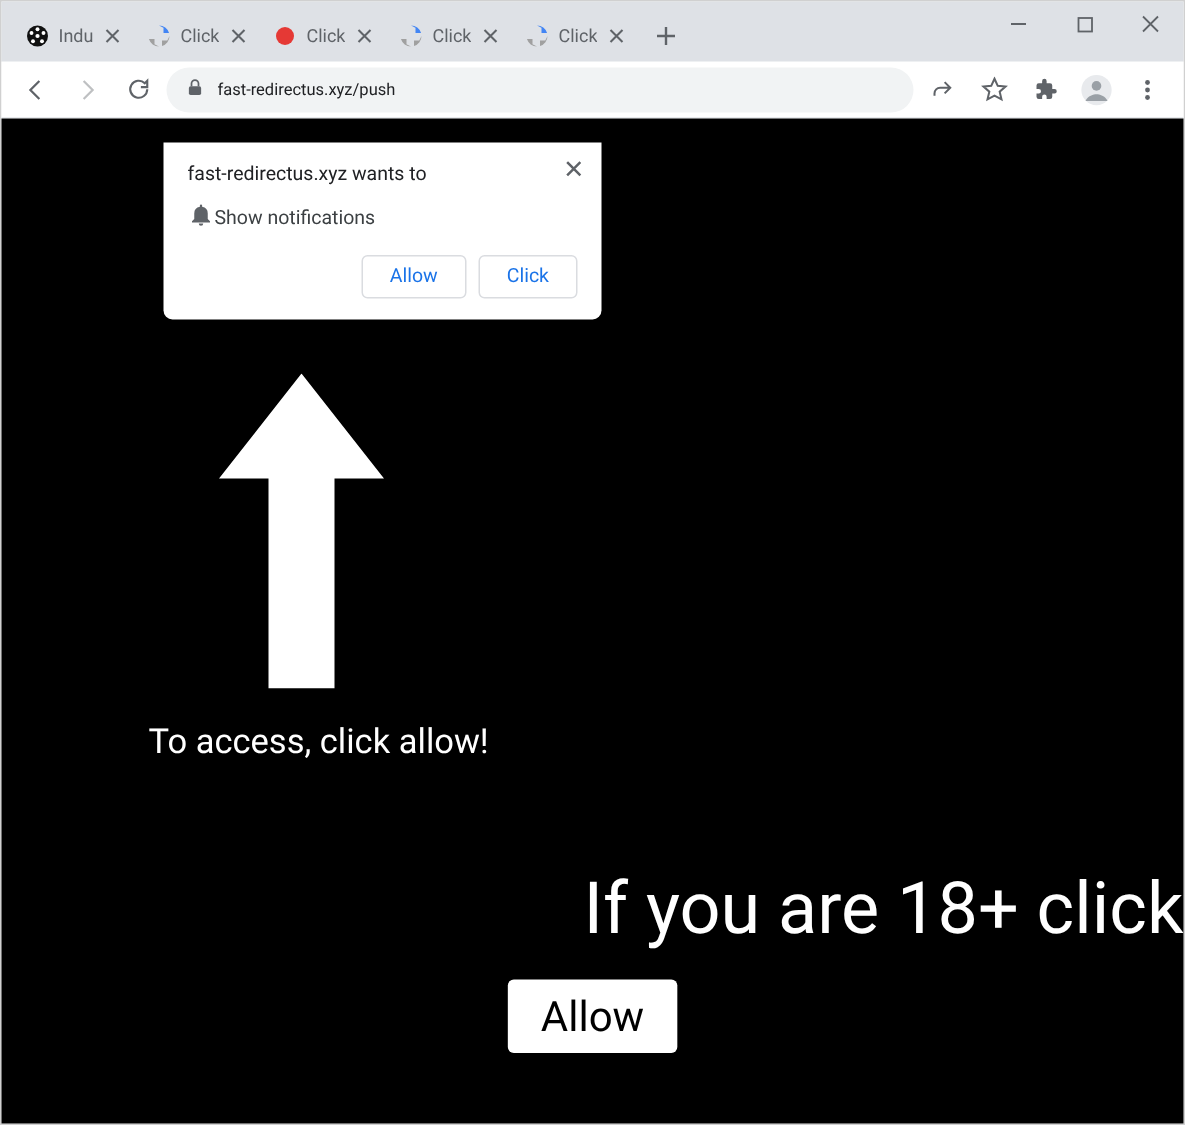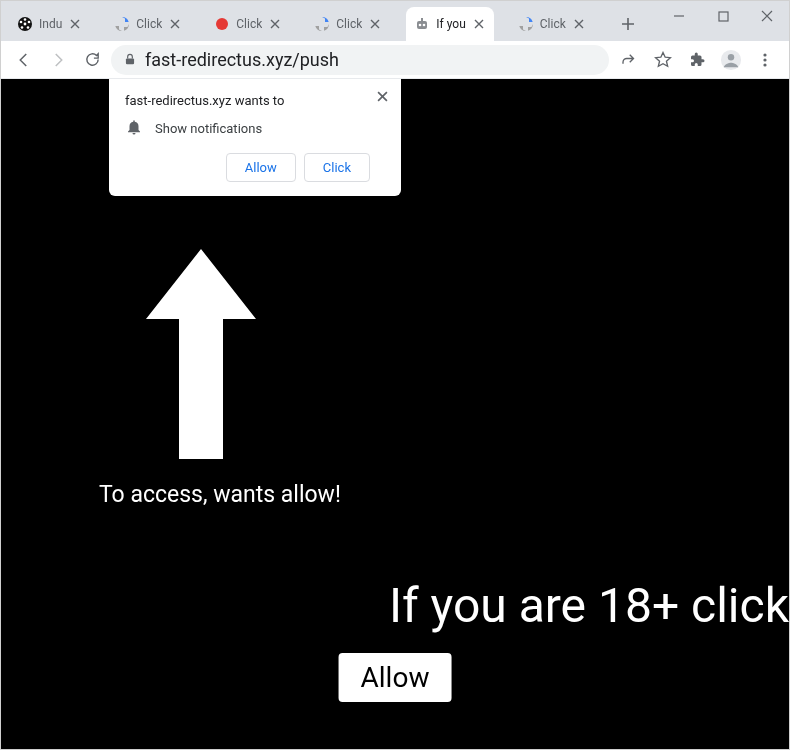--- a/index.html
+++ b/index.html
@@ -19,21 +19,20 @@
   background: #dee1e6;
   display: flex;
   align-items: flex-end;
   position: relative;
 }
 .tabs {
   display: flex;
   align-items: flex-end;
   padding-left: 8px;
   height: 34px;
-  gap: 16px;
 }
 .tab {
   display: flex;
   align-items: center;
   height: 34px;
   padding: 0 8px 0 8px;
   font-size: 12px;
   color: #5f6368;
   gap: 6px;
   min-width: 0;
@@ -93,53 +92,52 @@
 .omnibox {
   flex: 1;
   height: 30px;
   background: #f1f3f4;
   border-radius: 15px;
   display: flex;
   align-items: center;
   padding: 0 12px;
   gap: 8px;
   color:#202124;
-  font-size: 18px;
+  font-size: 11px;
 }
 .omnibox .lock { color:#5f6368; }
 .toolbar-right { display:flex; align-items:center; gap:2px; }
 .ticon { width:32px; height:32px; display:flex; align-items:center; justify-content:center; color:#5f6368; cursor:pointer; }
 
 .viewport {
   flex: 1;
   background: #000;
   position: relative;
   overflow: hidden;
 }
 
 .perm-bubble {
   position: absolute;
-  top: 0;
+  top: 16px;
   left: 108px;
   width: 292px;
   background: #fff;
   border-radius: 0 0 6px 6px;
   box-shadow: 0 2px 10px rgba(0,0,0,.3);
-  padding: 14px 31px 14px 16px;
+  padding: 14px 16px 14px 16px;
   z-index: 10;
 }
 .perm-head {
   font-size: 13px;
   color: #202124;
   margin-bottom: 10px;
 }
 .perm-row {
   display: flex;
   align-items: center;
-  gap: 12px;
   font-size: 13px;
   color: #3c4043;
   margin-bottom: 14px;
 }
 .perm-actions {
   display: flex;
   justify-content: flex-end;
   gap: 8px;
 }
 .perm-btn {
@@ -291,36 +289,20 @@
             </svg>
         </span>
         <span class="tab-title">Click</span>
         <span class="tab-close">
             <svg width="10" height="10" viewBox="0 0 10 10">
               <path d="M1 1l8 8M9 1l-8 8" stroke="currentColor" stroke-width="1.4"></path>
             </svg>
           </span>
       </div>
 
-      <div class="tab active">
-        <span class="favicon">
-          <svg viewBox="0 0 16 16">
-              <rect x="3" y="5" width="10" height="8" rx="2" fill="#8a8d91"></rect>
-              <circle cx="6" cy="9" r="1.3" fill="#fff"></circle>
-              <circle cx="10" cy="9" r="1.3" fill="#fff"></circle>
-              <rect x="7" y="2" width="2" height="3" fill="#8a8d91"></rect>
-            </svg>
-        </span>
-        <span class="tab-title">If you</span>
-        <span class="tab-close">
-            <svg width="10" height="10" viewBox="0 0 10 10">
-              <path d="M1 1l8 8M9 1l-8 8" stroke="currentColor" stroke-width="1.4"></path>
-            </svg>
-          </span>
-      </div>
 
       <div class="tab">
         <span class="favicon">
           <svg viewBox="0 0 16 16">
               <path d="M8 1a7 7 0 0 1 6.7 5H11V2.5" fill="#4285f4"></path>
               <path d="M15 8a7 7 0 0 1-5 6.7V11h3.5" fill="#a0a0a0"></path>
               <path d="M8 15A7 7 0 0 1 1.3 10H5v3.5" fill="#a0a0a0"></path>
             </svg>
         </span>
         <span class="tab-title">Click</span>
@@ -439,21 +421,21 @@
         <button class="perm-btn">Click</button>
       </div>
     </div>
 
     <div class="arrow-wrap">
       <svg class="arrow-svg" viewBox="0 0 120 210">
         <path d="M60 0 L115 70 L82 70 L82 210 L38 210 L38 70 L5 70 Z" fill="#fff"></path>
       </svg>
     </div>
 
-    <div class="access-text">To access, wants allow!</div>
+    <div class="access-text">To access, click allow!</div>
 
     <div class="headline">If you are 18+ click</div>
 
     <button class="page-allow-btn">Allow</button>
 
 
   </div>
 </div>
 
 </body></html>

